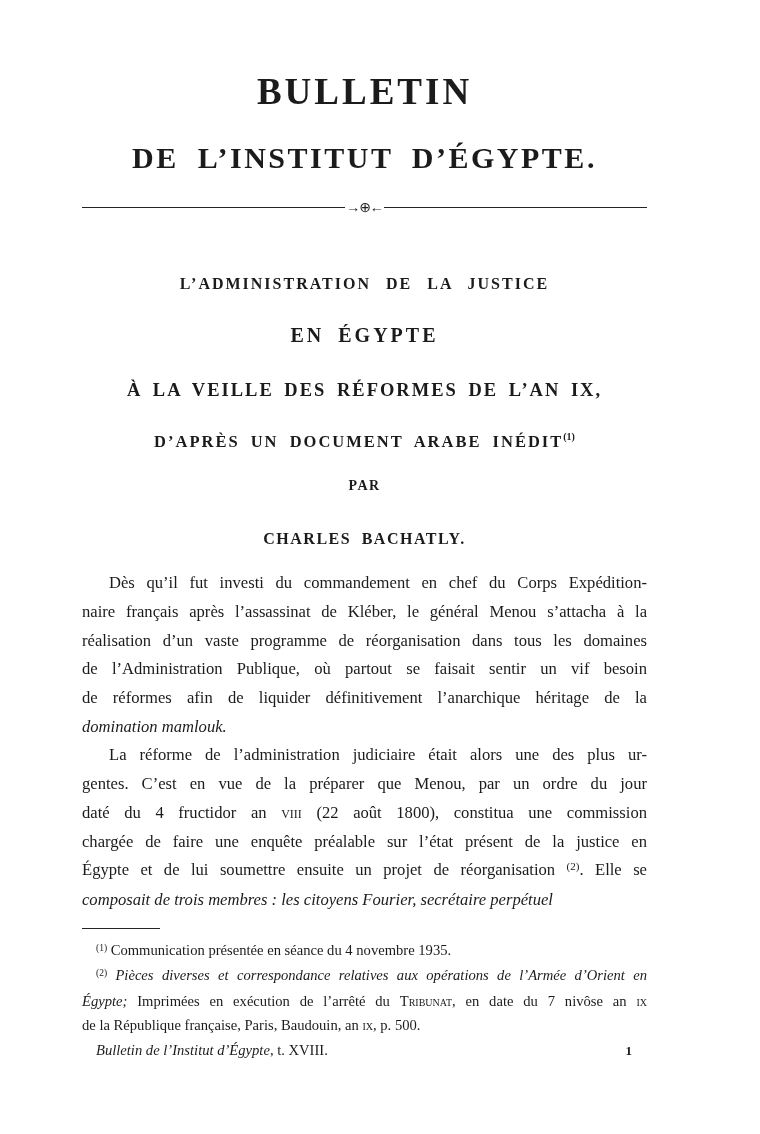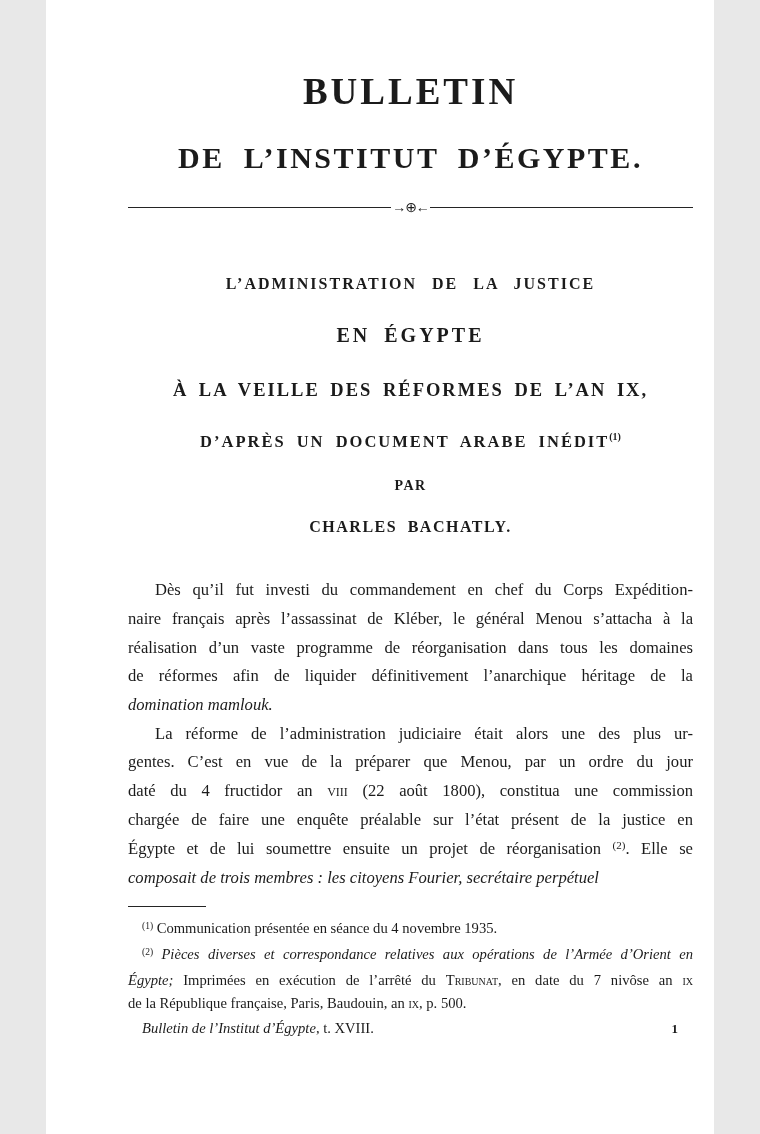--- a/index.html
+++ b/index.html
@@ -1,19 +1,19 @@
 <!DOCTYPE html>
 <html><head>
 <meta charset="utf-8">
 <style>
   * { margin: 0; padding: 0; box-sizing: border-box; }
   html, body { background: #e8e8e8; }
   .page {
     position: relative;
-    width: 668px;
+    width: 760px;
     height: 1134px;
     margin: 0 auto;
     background: #ffffff;
     color: #1b1b1b;
     font-family: "Liberation Serif", serif;
     overflow: hidden;
   }
   .content {
     position: absolute;
     left: 82px;
@@ -58,25 +58,25 @@
     margin-top: 30px; font-size: 16.5px; font-weight: bold;
     letter-spacing: 2px; word-spacing: 5px; white-space: nowrap;
   }
   .article-title4 .title-note {
     font-size: 10px; vertical-align: super; letter-spacing: 0;
   }
   .byline-label {
     margin-top: 27px; font-size: 14px; font-weight: bold; letter-spacing: 1.5px;
   }
   .author-name {
-    margin-top: 24px; font-size: 16px; font-weight: bold;
+    margin-top: 36px; font-size: 16px; font-weight: bold;
     letter-spacing: 1.5px; word-spacing: 5px;
   }
   
-  .body-text { margin-top: 40px; font-size: 16.6px; }
+  .body-text { margin-top: 21px; font-size: 16.6px; }
   .tline {
     line-height: 28.7px;
     text-align: justify;
     text-align-last: justify;
     white-space: normal;
   }
   .tline.last { text-align-last: left; font-style: italic; }
   .tline.first { text-indent: 27px; }
   .smallcaps { font-variant: small-caps; }
   .supnote { font-size: 11px; position: relative; top: -5px; }
@@ -123,20 +123,21 @@
       <div class="byline-label">PAR</div>
       <div class="author-name">CHARLES BACHATLY.</div>
     </div>
 
     <div class="body-text">
 
       <div>
         <div class="tline first">Dès qu’il fut investi du commandement en chef du Corps Expédition-</div>
         <div class="tline">naire français après l’assassinat de Kléber, le général Menou s’attacha à la</div>
         <div class="tline">réalisation d’un vaste programme de réorganisation dans tous les domaines</div>
+        <div class="tline">de l’Administration Publique, où partout se faisait sentir un vif besoin</div>
         <div class="tline">de réformes afin de liquider définitivement l’anarchique héritage de la</div>
         <div class="tline last">domination mamlouk.</div>
       </div>
 
       <div>
         <div class="tline first">La réforme de l’administration judiciaire était alors une des plus ur-</div>
         <div class="tline">gentes. C’est en vue de la préparer que Menou, par un ordre du jour</div>
         <div class="tline"><span>daté du 4 fructidor an </span><span class="smallcaps">viii</span><span> (22 août 1800), constitua une commission</span></div>
         <div class="tline">chargée de faire une enquête préalable sur l’état présent de la justice en</div>
         <div class="tline"><span>Égypte et de lui soumettre ensuite un projet de réorganisation </span><span class="supnote">(2)</span><span>. Elle se</span></div>

